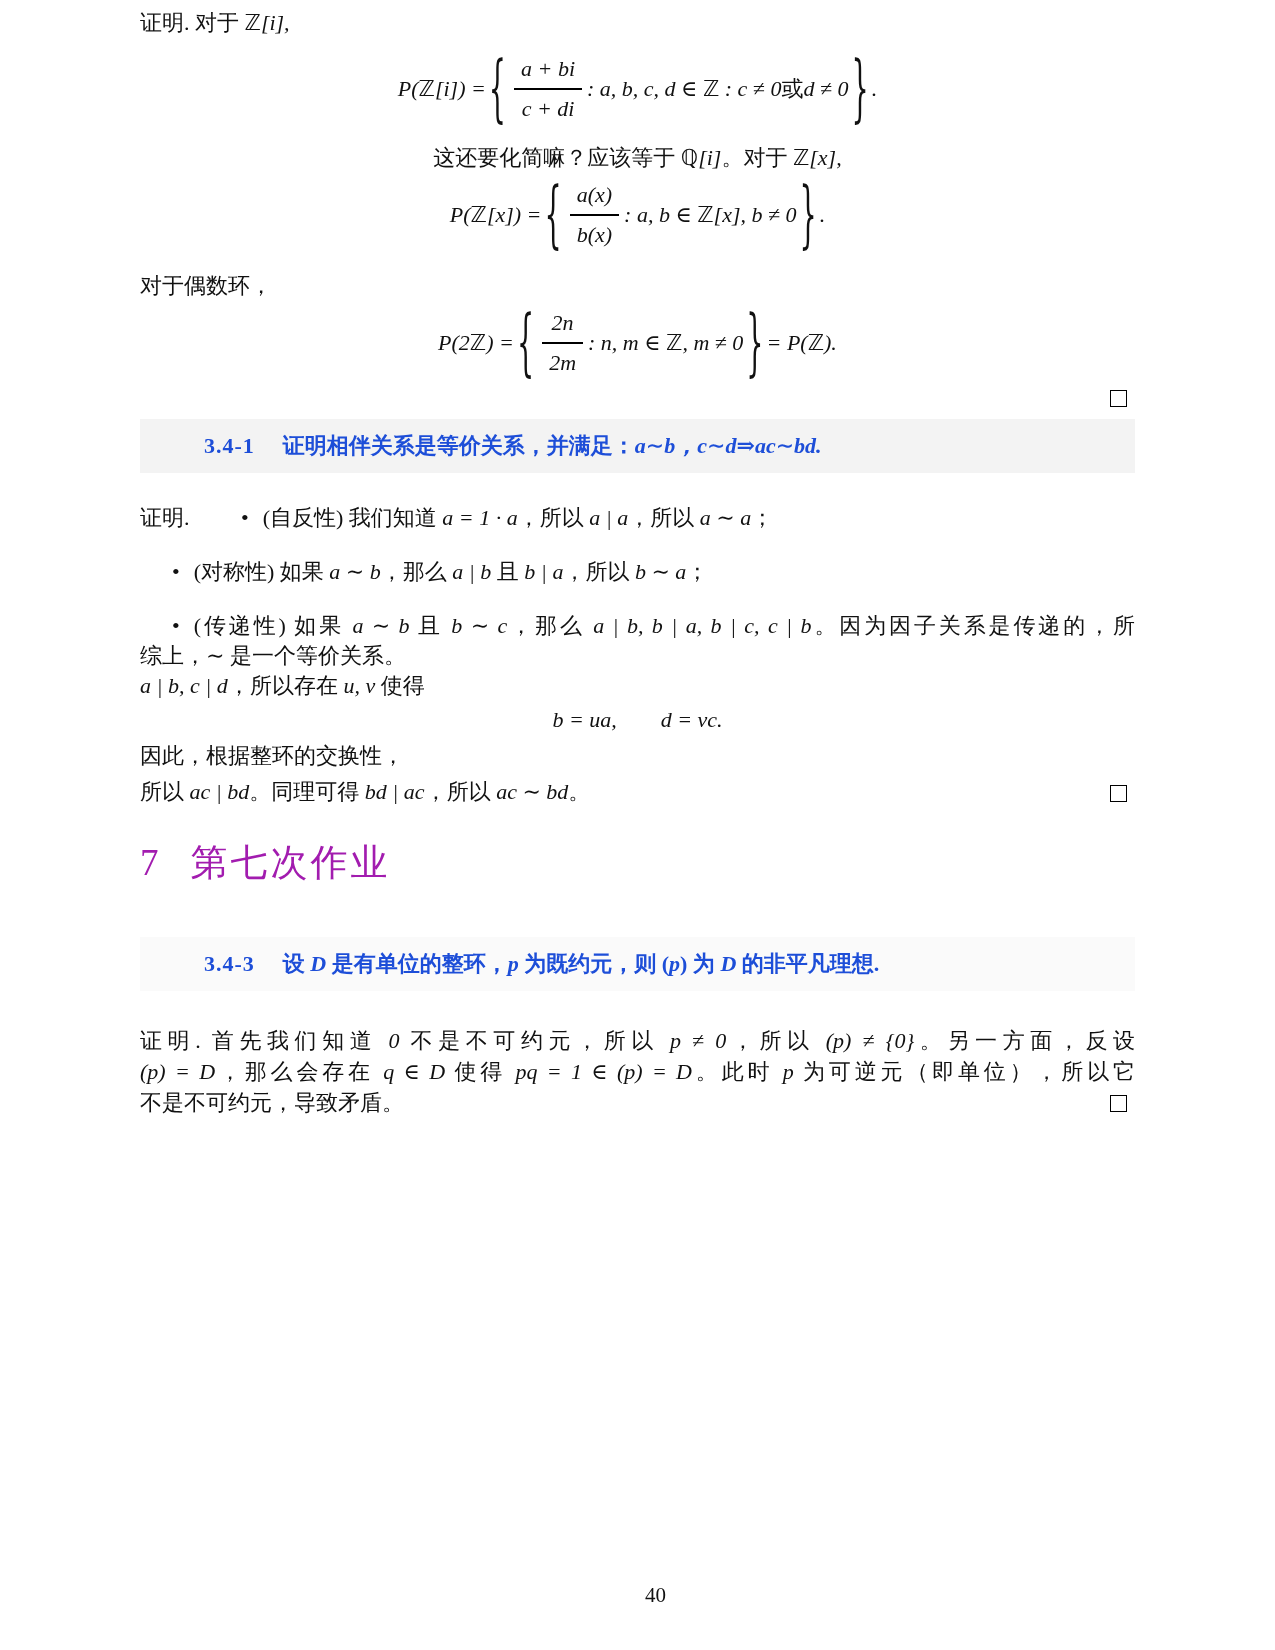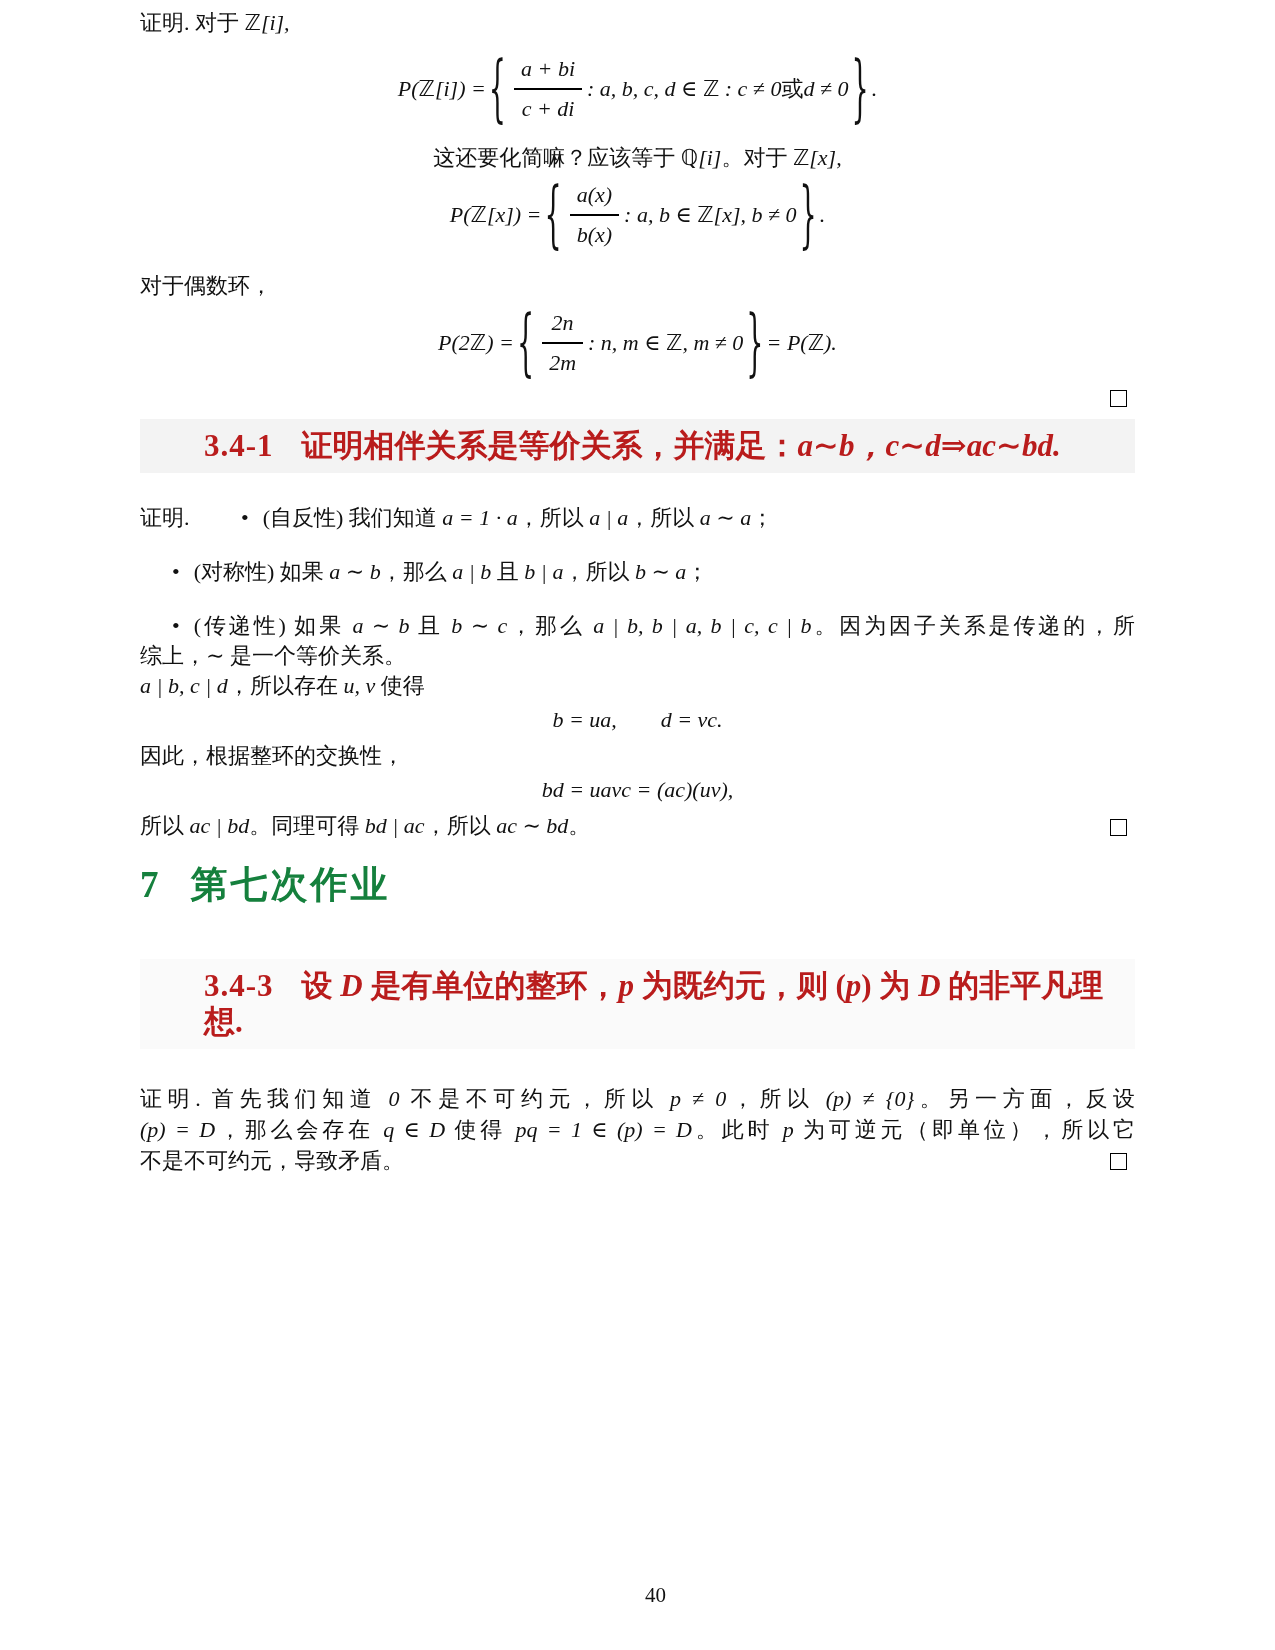--- a/index.html
+++ b/index.html
@@ -29,36 +29,36 @@
     display:inline-block;transform:scaleY(2.7);font-size:27px;font-weight:400;
     font-style:normal;margin:0 3px;font-family:"DejaVu Serif",serif;
   }
   .display-line{text-align:center;font-style:italic;margin:4px 0;font-family:"Liberation Serif","DejaVu Serif",serif;}
   
   .qed{display:inline-block;width:15px;height:15px;border:1.7px solid #000;vertical-align:baseline;}
   .qed-own-line{text-align:right;padding-right:8px;margin-top:4px;height:22px;}
   .qed-float{float:right;margin-top:8px;margin-right:8px;}
   
   .prob-heading{
-    font-weight:bold;font-size:31px;line-height:36px;
-    padding:9px 10px 9px 64px;margin-top:12px;color:#b91c1c;
+    font-weight:bold;font-size:22px;line-height:36px;
+    padding:9px 10px 9px 64px;margin-top:12px;color:#1d4ed8;
   }
   .prob-heading .seg-m{font-weight:bold;}
   .bg-1{background:#f3f3f3;}
   .bg-2{background:#fafafa;}
   .prob-num{margin-right:28px;letter-spacing:1px;}
   
   .proof-first{margin-top:30px;}
   .proof-label{font-style:normal;}
   .bullet1{margin-left:46px;margin-right:14px;}
   .item{padding-left:32px;margin-top:24px;}
   .item .bullet{margin-right:14px;}
   .item-cont{padding-left:56px;}
   
-  .section-heading{margin-top:20px;font-weight:bold;font-size:37px;line-height:48px;color:#15803d;}
+  .section-heading{margin-top:32px;font-weight:normal;font-size:37px;line-height:48px;color:#a21caf;}
   .sec-num{font-family:"Liberation Serif","DejaVu Serif",serif;}
   .sec-title{font-family:"Liberation Sans","DejaVu Sans",sans-serif;margin-left:32px;letter-spacing:3px;}
   .proof2{margin-top:34px;line-height:31px;}
   .mt50{margin-top:50px;}
   .page-footer{
     position:absolute;left:18px;top:1583px;width:100%;text-align:center;
     font-size:21px;color:#111;
   }
 </style>
 </head>
@@ -137,21 +137,20 @@
     </div>
 
     <div class="line"><span class="seg-t">综上，</span><span class="seg-m">∼</span><span class="seg-t"> 是一个等价关系。</span></div>
 
     <div class="line"><span class="seg-m">a | b, c | d</span><span class="seg-t">，所以存在 </span><span class="seg-m">u, v</span><span class="seg-t"> 使得</span></div>
 
     <div class="display-line">b = ua,  d = vc.</div>
 
     <div class="line" style="margin-top:6px;"><span class="seg-t">因此，根据整环的交换性，</span></div>
 
-    <div class="display-line">bd = uavc = (ac)(uv),</div>
 
     <div class="line" style="margin-top:6px;">
       <span class="qed qed-float"></span>
       <span><span class="seg-t">所以 </span><span class="seg-m">ac | bd</span><span class="seg-t">。同理可得 </span><span class="seg-m">bd | ac</span><span class="seg-t">，所以 </span><span class="seg-m">ac ∼ bd</span><span class="seg-t">。</span></span>
     </div>
 
     <div class="section-heading">
       <span class="sec-num">7</span><span class="sec-title">第七次作业</span>
     </div>
 

